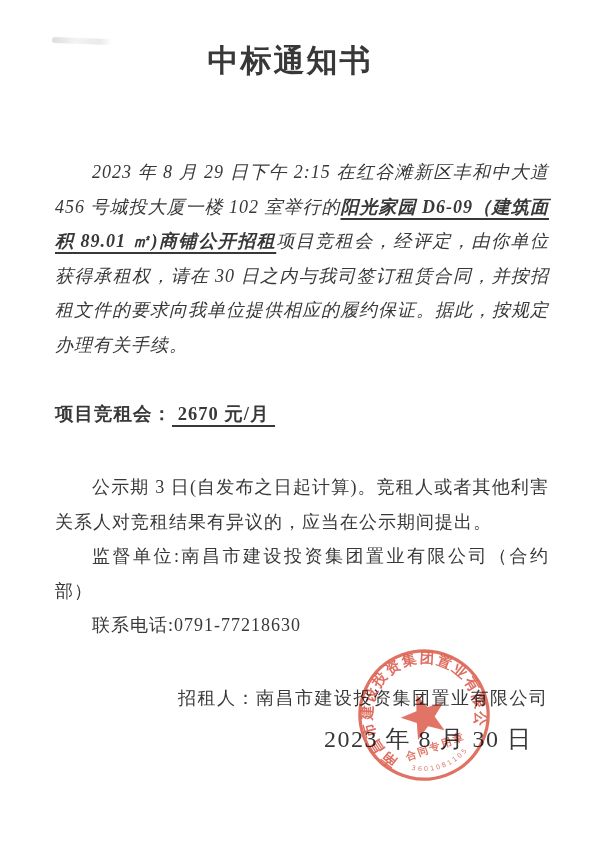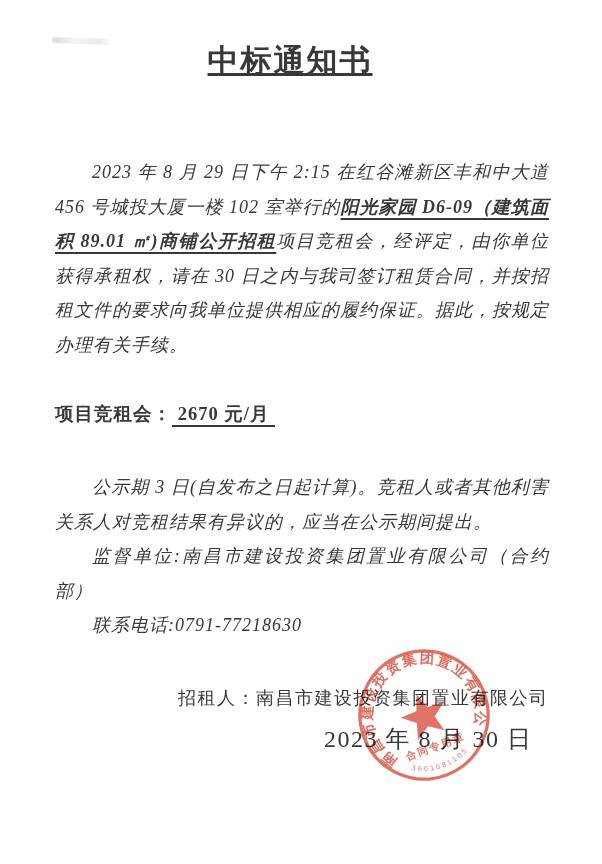--- a/index.html
+++ b/index.html
@@ -8,21 +8,21 @@
     font-family:"Liberation Serif","DejaVu Serif",serif;
     color:#383838;overflow:hidden;margin:0 auto;
   }
   .smudge{
     position:absolute;left:52px;top:38px;width:60px;height:6px;
     background:linear-gradient(90deg,rgba(120,120,120,.25),rgba(160,160,160,.12) 40%,rgba(150,150,150,.2) 80%,transparent);
     border-radius:3px;transform:rotate(2deg);
   }
   .title{
     position:absolute;top:40px;left:0;width:580px;margin:0;
-    text-align:center;font-size:31px;font-weight:600;letter-spacing:2px;text-decoration:underline;
+    text-align:center;font-size:31px;font-weight:600;letter-spacing:2px;
   }
   .salutation{
     position:absolute;top:123px;left:55px;margin:0;
     font-size:19px;font-weight:700;
   }
   .salutation .name{
     text-decoration:underline;text-decoration-thickness:1.5px;text-underline-offset:5px;
     padding-right:8px;
   }
   .body-para{
@@ -39,21 +39,21 @@
     font-size:18.5px;font-weight:700;letter-spacing:1px;
   }
   .result .value{
     white-space:pre;text-decoration:underline;
     text-decoration-thickness:1.5px;text-underline-offset:5px;text-align:center;
   }
   .notice-block{
     position:absolute;top:470px;left:55px;width:494px;
     font-size:18px;line-height:34.5px;letter-spacing:1px;text-align:justify;
   }
-  .notice-block p{margin:0;text-indent:37px;font-style:italic;}
+  .notice-block p{margin:0;text-indent:37px;}
   .sign-line{
     position:absolute;top:686px;left:178px;margin:0;
     font-size:18px;letter-spacing:1.5px;
   }
   .sign-date{
     position:absolute;top:722px;left:323px;margin:1px;
     font-size:24px;letter-spacing:1.5px;
   }
   .stamp{
     position:absolute;left:324px;top:615px;width:200px;height:200px;

